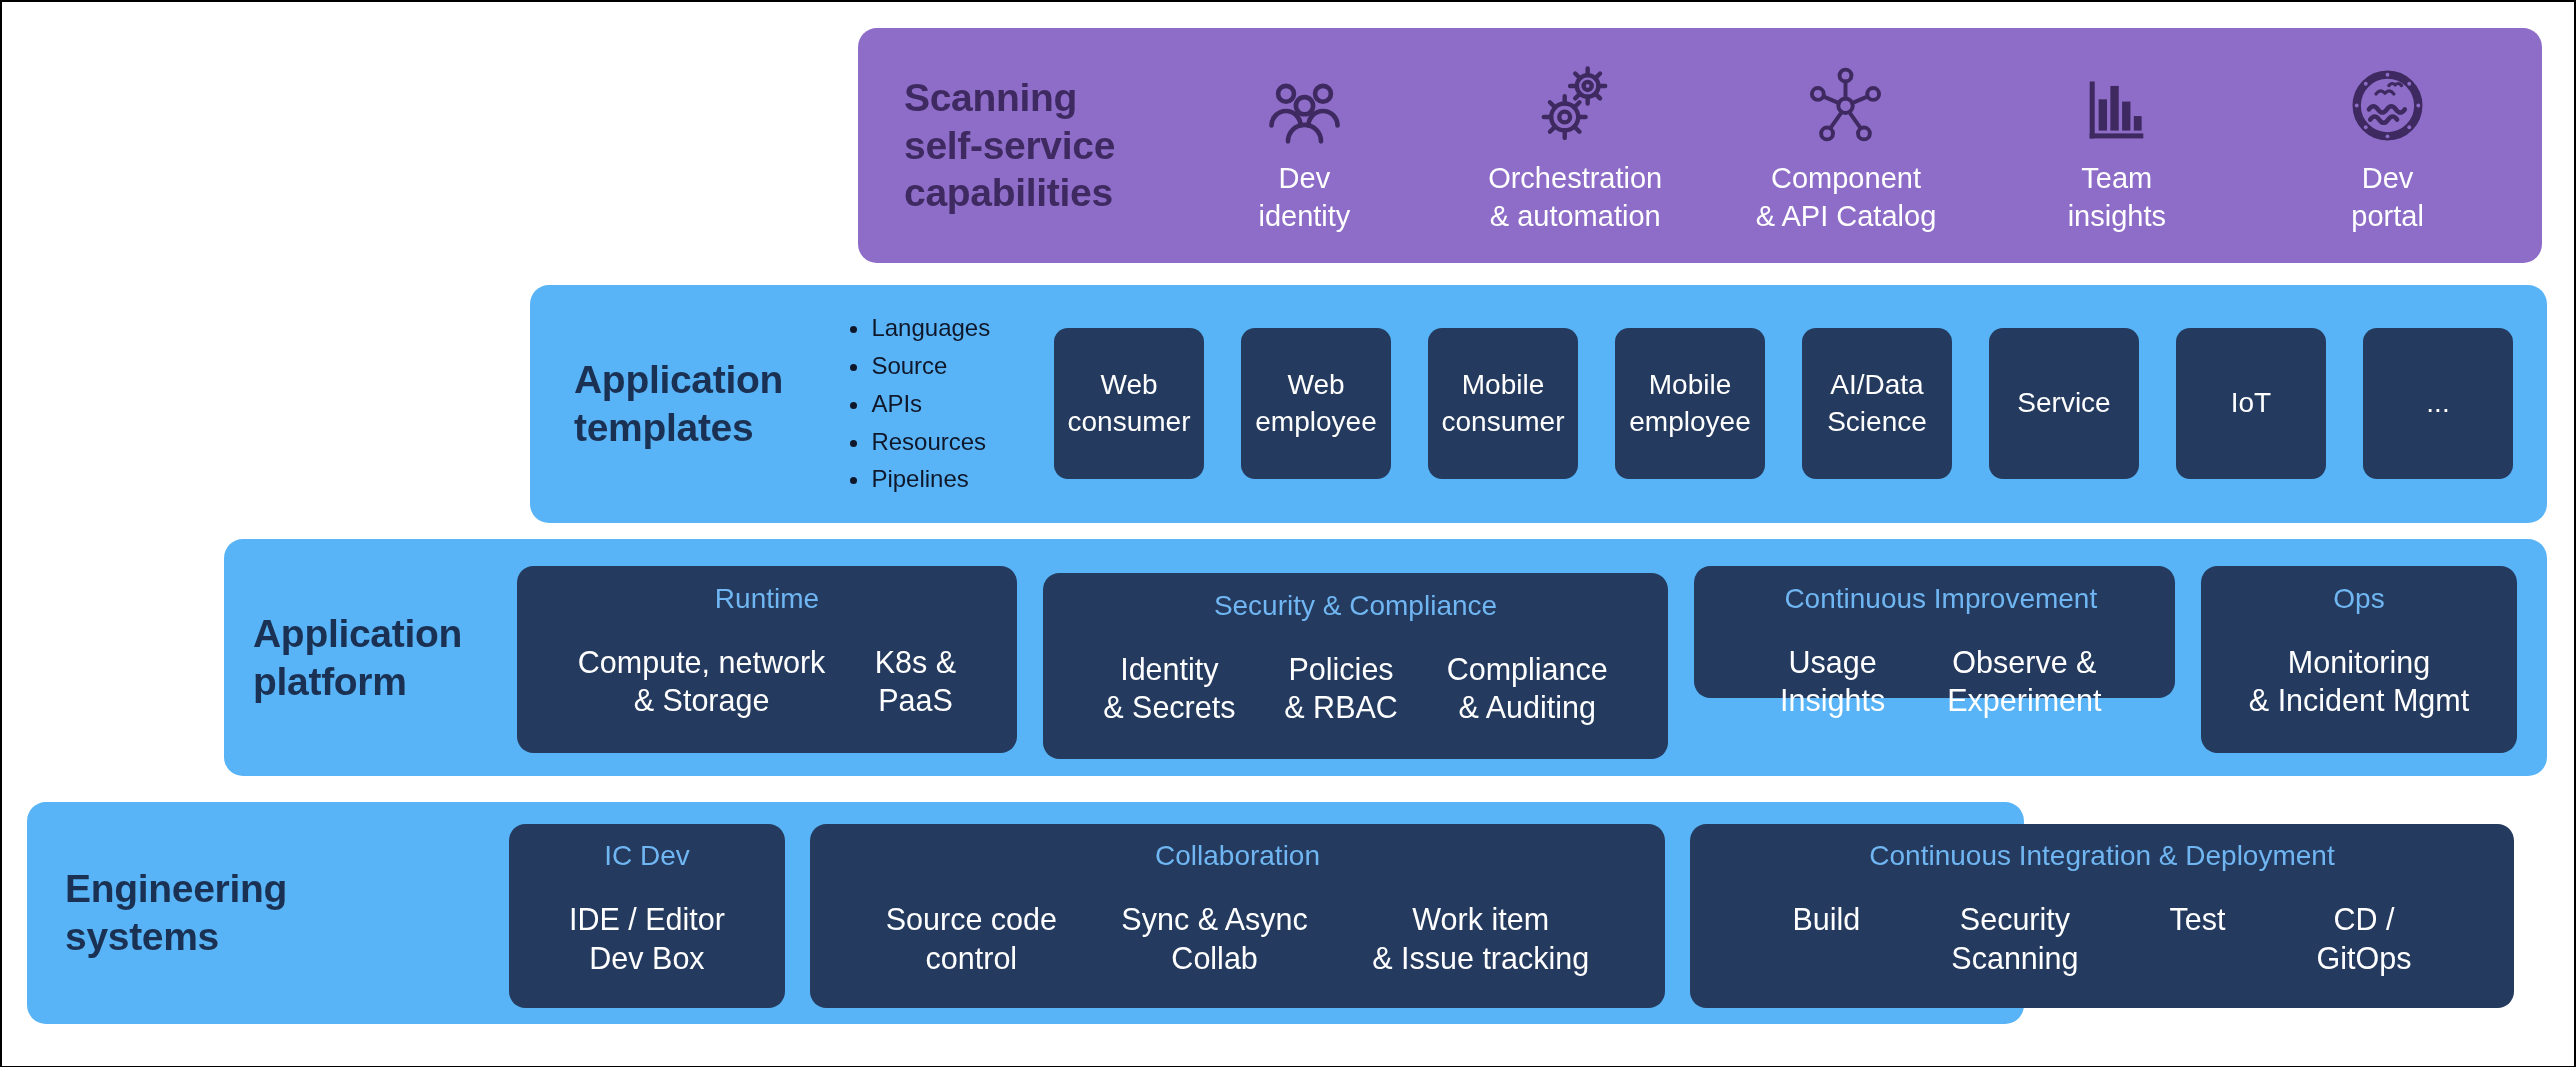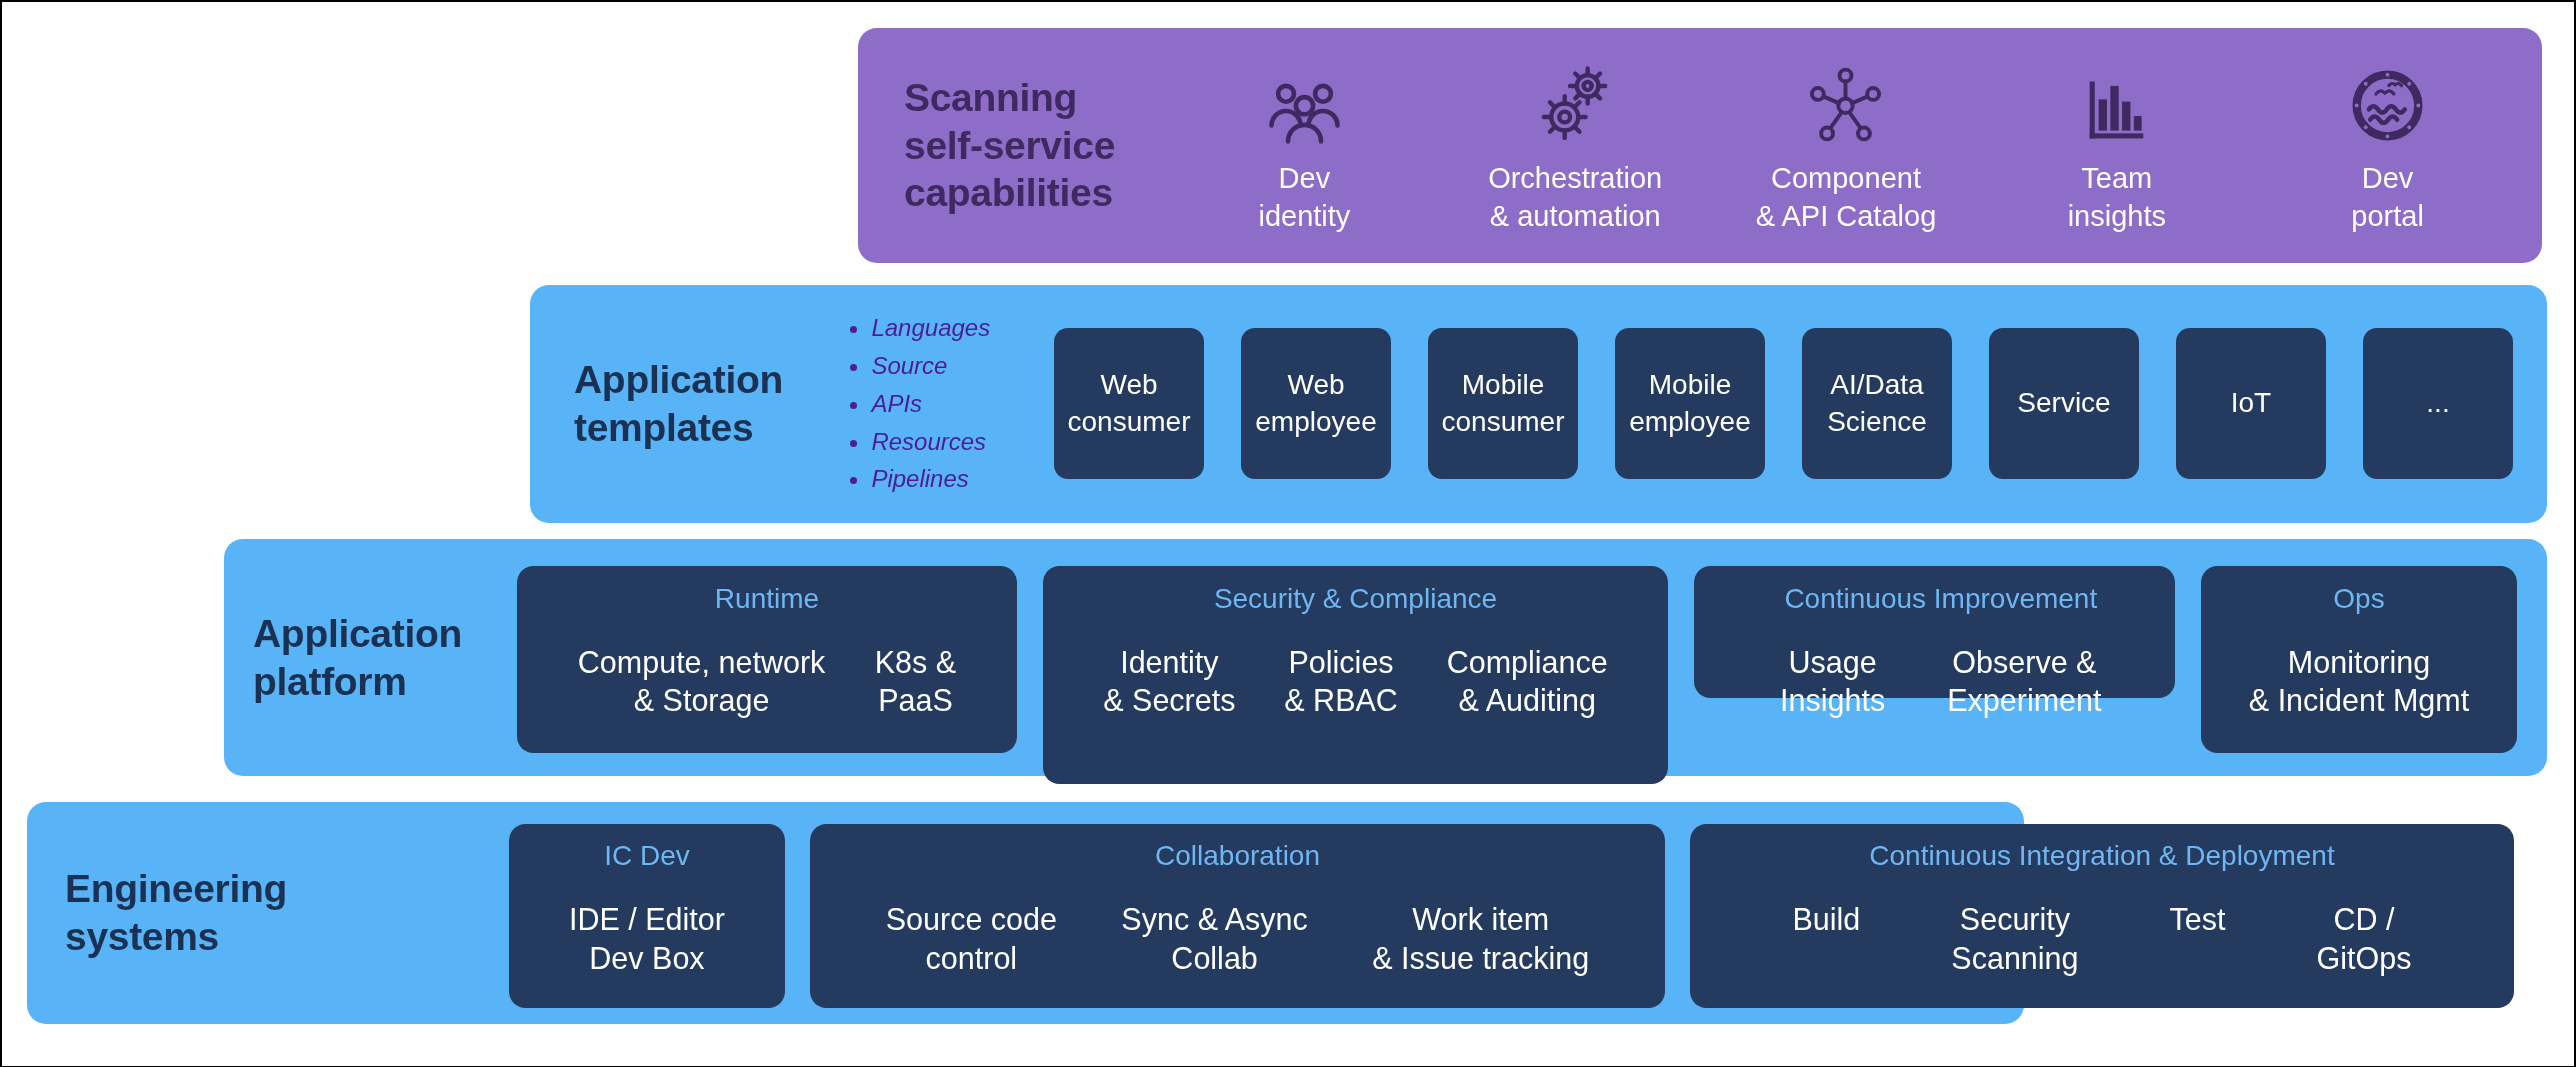--- a/index.html
+++ b/index.html
@@ -38,21 +38,21 @@
   .cap-label{
     color:#ffffff;font-size:29px;line-height:1.32;text-align:center;white-space:pre-line;
   }
 
   
   .bullets-wrap{
     position:absolute;left:316px;top:0;bottom:0;width:210px;
     display:flex;align-items:center;
   }
   .bullets{
-    margin:0;padding-left:25.4px;color:#4c1d95;font-size:24px;line-height:1.52;font-style:italic;
+    margin:0;padding-left:25.4px;color:#0f172a;font-size:24px;line-height:1.52;
   }
   .bullets li{margin:1.3px 0;}
   .tpl-row{
     position:absolute;left:524px;top:43px;display:flex;gap:37px;
   }
   .tpl-box{
     width:150px;height:151px;background:#243A5E;border-radius:14px;
     display:flex;align-items:center;justify-content:center;
     color:#ffffff;font-size:28px;line-height:1.3;text-align:center;white-space:pre-line;
   }
@@ -229,21 +229,21 @@
       <div class="group-box" style="width:500px;height:187px;">
         <div class="group-header">Runtime</div>
         <div class="group-items">
           <div class="group-item">Compute, network
 &amp; Storage</div>
           <div class="group-item">K8s &amp;
 PaaS</div>
         </div>
       </div>
 
-      <div class="group-box" style="width:625px;height:218px;">
+      <div class="group-box" style="width:625px;height:186px;margin-top:7px;">
         <div class="group-header">Security &amp; Compliance</div>
         <div class="group-items">
           <div class="group-item">Identity
 &amp; Secrets</div>
           <div class="group-item">Policies
 &amp; RBAC</div>
           <div class="group-item">Compliance
 &amp; Auditing</div>
         </div>
       </div>

